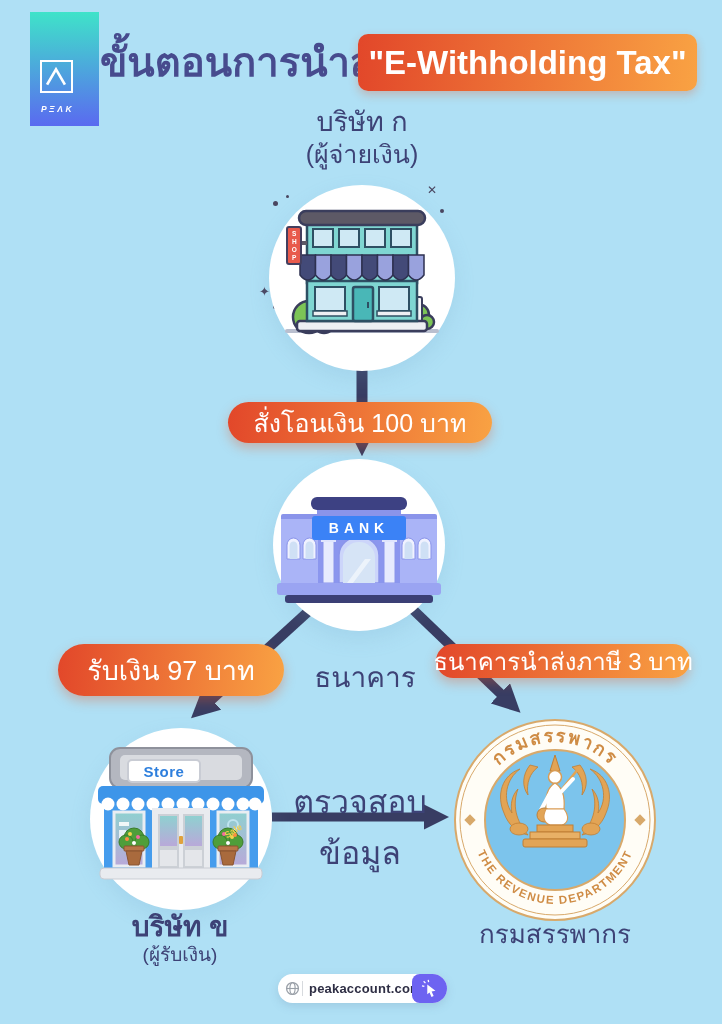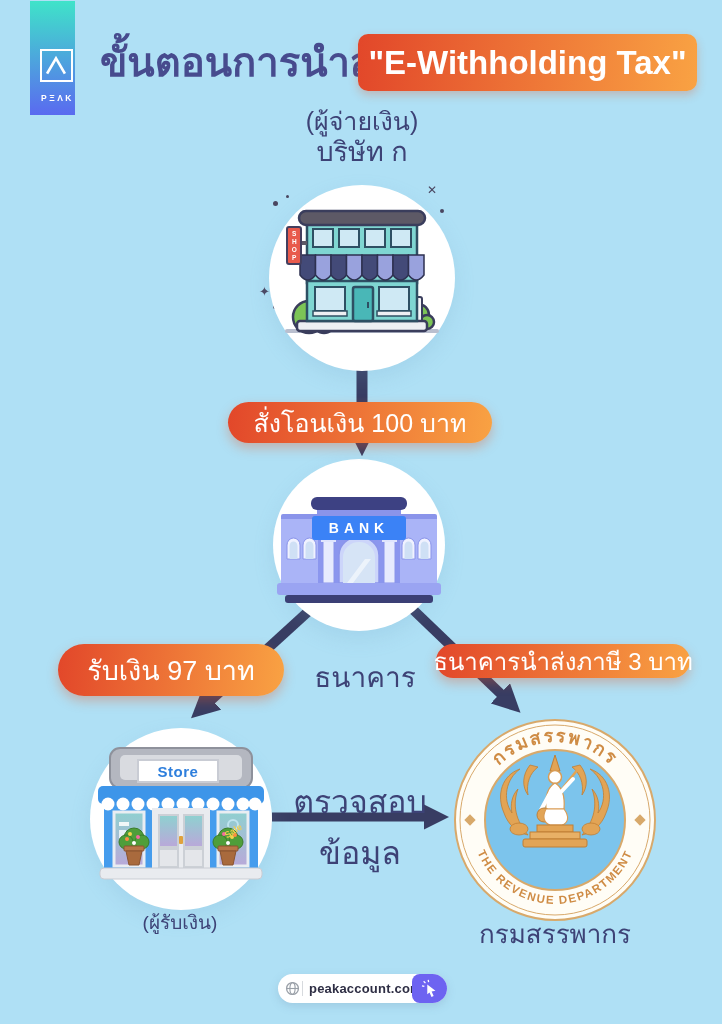--- a/index.html
+++ b/index.html
@@ -3,23 +3,24 @@
 <meta charset="utf-8">
 <style>
   html,body{margin:0;padding:0;}
   body{
     width:722px;height:1024px;position:relative;overflow:hidden;
     background:#afe0f5;
     font-family:"Liberation Sans","DejaVu Sans",sans-serif;
   }
   
   .logo{
-    position:absolute;left:30px;top:1px;width:45px;height:114px;z-index:5;
+    position:absolute;left:30px;top:12px;width:69px;height:114px;z-index:5;
     background:linear-gradient(180deg,#3fe3c9 0%,#4fae dc 50%,#5a6af0 100%);
     background:linear-gradient(180deg,#3fe3c9 0%,#5a6af0 100%);
+    font-style:italic;
   }
   .logo-square{
     position:absolute;left:10px;top:48px;width:33px;height:33px;
     border:2.5px solid #ffffff;box-sizing:border-box;
   }
   .logo-brand{
     position:absolute;left:0;top:92px;width:55px;text-align:center;
     color:#fff;font-size:8.5px;font-weight:700;letter-spacing:2.5px;
   }
   .title-th{
@@ -61,22 +62,22 @@
     display:flex;align-items:center;justify-content:center;
     writing-mode:vertical-rl;text-orientation:upright;letter-spacing:1px;
   }
   .bank-sign{
     position:absolute;left:39px;top:57px;width:94px;height:24px;z-index:4;
     background:#3b82f6;border-radius:3px;
     display:flex;align-items:center;justify-content:center;
     color:#fff;font-size:14px;font-weight:700;letter-spacing:5px;
   }
   .store-sign{
-    position:absolute;left:47px;top:31px;width:82px;height:24px;z-index:4;
-    background:#fff;border:2px solid #c9ccd4;border-radius:0;box-sizing:border-box;
+    position:absolute;left:37px;top:31px;width:74px;height:24px;z-index:4;
+    background:#fff;border:2px solid #c9ccd4;border-radius:5px;box-sizing:border-box;
     display:flex;align-items:center;justify-content:center;
     color:#2e7fdd;font-size:15px;font-weight:700;letter-spacing:.5px;
   }
   .sale-tag{
     position:absolute;left:134px;top:98px;z-index:4;
     transform:rotate(-32deg);color:#f3cf4e;font-size:9px;font-weight:700;
   }
   
   .site-pill{
     position:absolute;left:278px;top:974px;width:169px;height:29px;z-index:6;
@@ -125,22 +126,22 @@
       <path d="M0,0 L6,3 L0,6 Z" fill="#383d63"></path>
     </marker>
   </defs>
   <line x1="362" y1="330" x2="362" y2="428" stroke="#383d63" stroke-width="11" marker-end="url(#ah)"></line>
   <line x1="345" y1="578" x2="210" y2="701" stroke="#383d63" stroke-width="10" marker-end="url(#ah)"></line>
   <line x1="380" y1="578" x2="502" y2="695" stroke="#383d63" stroke-width="10" marker-end="url(#ah)"></line>
   <line x1="272" y1="817" x2="426" y2="817" stroke="#383d63" stroke-width="9" marker-end="url(#ah)"></line>
 </svg>
 
 <div class="lbl" style="left:262px;top:106px;width:200px;">
+  <div style="font-size:27px;line-height:33px;">บริษัท ก</div>
   <div style="font-size:25px;line-height:30px;">(ผู้จ่ายเงิน)</div>
-  <div style="font-size:27px;line-height:33px;">บริษัท ก</div>
 </div>
 
 <div class="circle" id="shop-circle">
   <svg class="svgfill" viewBox="0 0 186 186">
     <rect x="16" y="144" width="154" height="4" rx="2" fill="#b9bfcf"></rect>
     <circle cx="40" cy="132" r="16" fill="#7cc456" stroke="#3a3d5c" stroke-width="2.5"></circle>
     <circle cx="55" cy="138" r="10" fill="#7cc456" stroke="#3a3d5c" stroke-width="2.5"></circle>
     <circle cx="149" cy="130" r="11" fill="#7cc456" stroke="#3a3d5c" stroke-width="2.5"></circle>
     <circle cx="158" cy="137" r="7" fill="#7cc456" stroke="#3a3d5c" stroke-width="2.5"></circle>
     <rect x="140" y="112" width="13" height="28" rx="2" fill="#f4f5f8" stroke="#3a3d5c" stroke-width="2"></rect>
@@ -318,20 +319,21 @@
       <circle cx="92" cy="98" r="7" fill="#e2a455" stroke="#c07f35"></circle>
       <path d="M94,92 C90,100 92,106 98,108 L110,108 C116,106 118,100 112,92 Z" fill="#ffffff" stroke="#d99c55" stroke-width="1.2"></path>
       <rect x="85" y="108" width="36" height="7" fill="#e2a455" stroke="#c07f35"></rect>
       <rect x="78" y="115" width="50" height="7" fill="#e8b066" stroke="#c07f35"></rect>
       <rect x="71" y="122" width="64" height="8" rx="2" fill="#e2a455" stroke="#c07f35"></rect>
     </g>
   </svg>
 </div>
 
 <div class="lbl" style="left:80px;top:911px;width:200px;">
+  <div style="font-size:28px;line-height:32px;font-weight:700;">บริษัท ข</div>
   <div style="font-size:19px;line-height:24px;">(ผู้รับเงิน)</div>
 </div>
 <div class="lbl" style="left:455px;top:913px;width:200px;font-size:26px;">กรมสรรพากร</div>
 
 <div class="site-pill">
   <span class="globe">
     <svg width="15" height="15" viewBox="0 0 16 16">
       <circle cx="8" cy="8" r="6.3" fill="none" stroke="#9aa0a8" stroke-width="1.4"></circle>
       <ellipse cx="8" cy="8" rx="2.8" ry="6.3" fill="none" stroke="#9aa0a8" stroke-width="1.2"></ellipse>
       <line x1="1.7" y1="8" x2="14.3" y2="8" stroke="#9aa0a8" stroke-width="1.2"></line>

